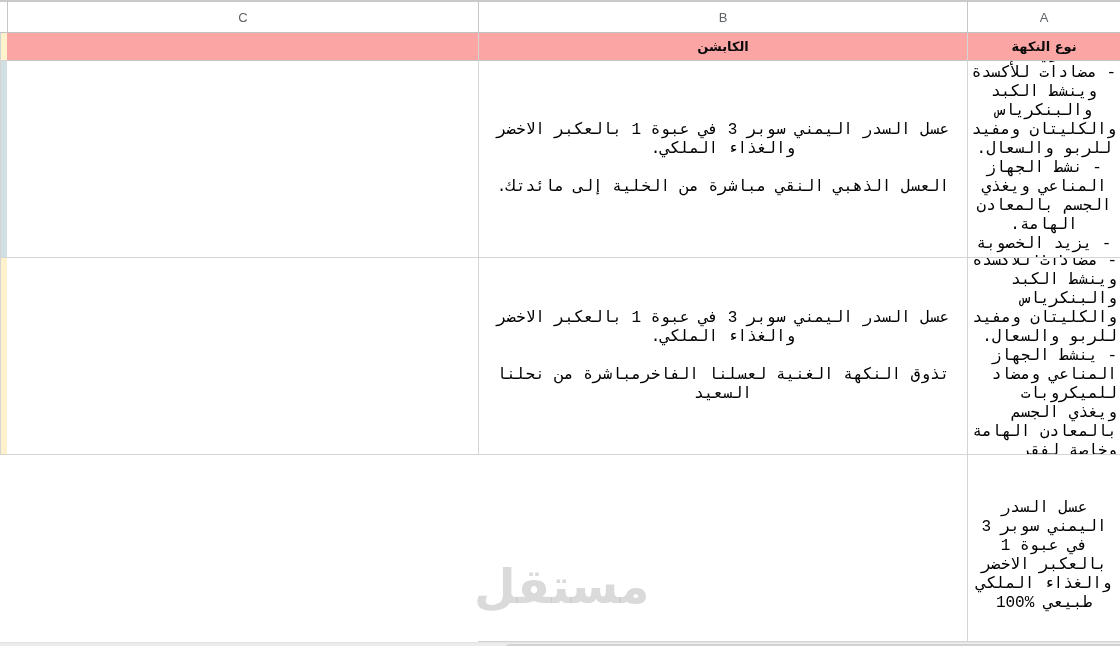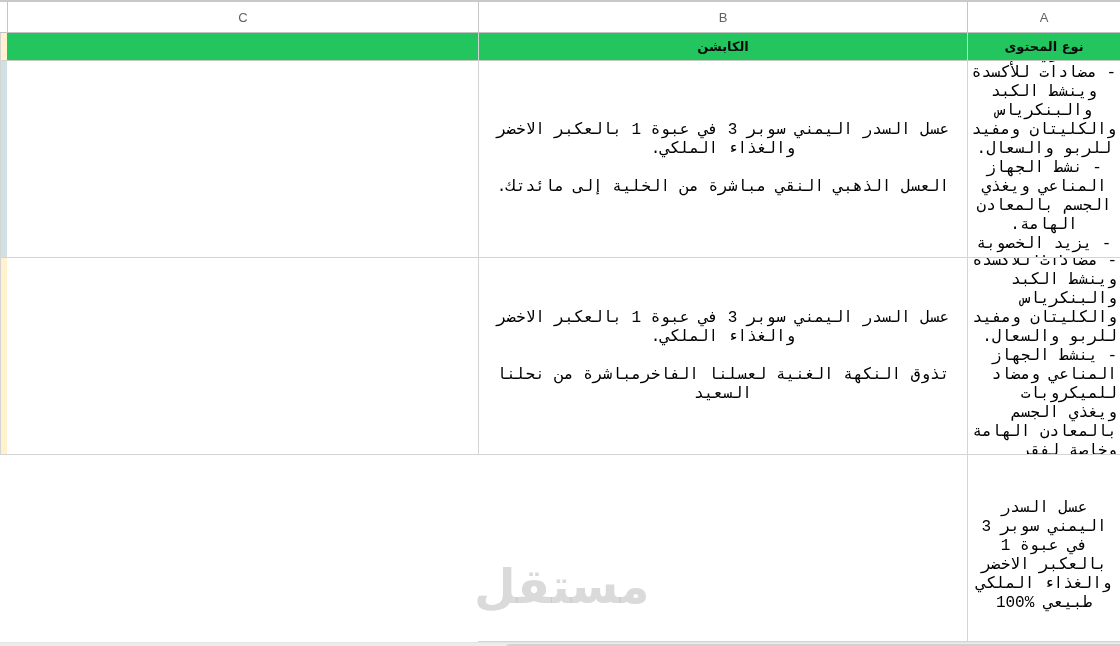--- a/index.html
+++ b/index.html
@@ -25,21 +25,21 @@
   }
   .cell.sliver { border-inline-end: none; }
 
   
   .letters { background: #ffffff; border-top: 2px solid #c9c9c9;
     border-bottom: 1px solid #c2c2c2; border-inline-end: 1px solid #c6c6c6;
     align-items: center; justify-content: center; }
   .letters .letter { font-family: "Liberation Sans", sans-serif; font-size: 13px; color: #5f6368; }
 
   
-  .hdr { background: #22c55e; border-bottom: 1px solid #c2c9bf; align-items: center; }
+  .hdr { background: #fca5a5; border-bottom: 1px solid #c2c9bf; align-items: center; }
   .hdr .hdr-text { font-size: 13px; font-weight: bold; color: #0c0c0c; text-align: center; }
 
   
   .cell-text {
     font-size: 16px;
     line-height: 19px;
     color: #000;
     white-space: pre-line;
     padding: 0 3px;
     font-family: Liberation Mono, monospace;
@@ -78,21 +78,21 @@
     </div>
     <div class="cell letters">
       <span class="letter">B</span>
     </div>
     <div class="cell letters">
       <span class="letter">C</span>
     </div>
     <div class="cell letters sliver"></div>
 
     <div class="cell hdr">
-      <span class="hdr-text">نوع المحتوى</span>
+      <span class="hdr-text">نوع النكهة</span>
     </div>
     <div class="cell hdr">
       <span class="hdr-text">الكابشن</span>
     </div>
     <div class="cell hdr sliver"></div>
 
     <div class="cell bg-cream">
       <div class="cell-text ta-c">تسويقي</div>
     </div>
     <div class="cell">

